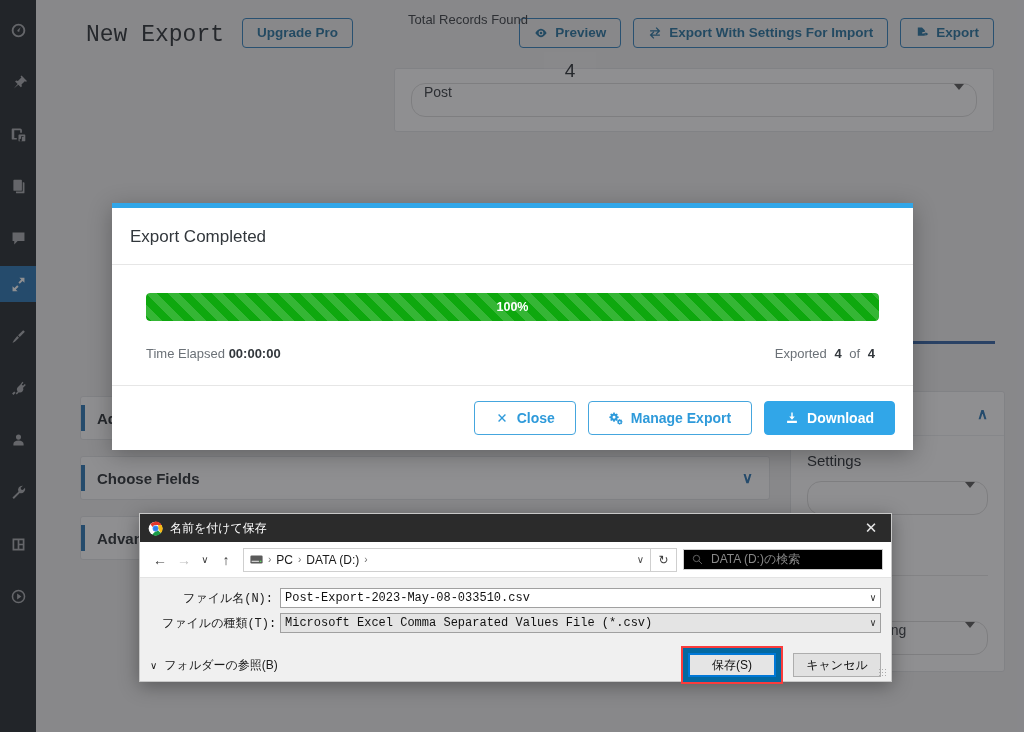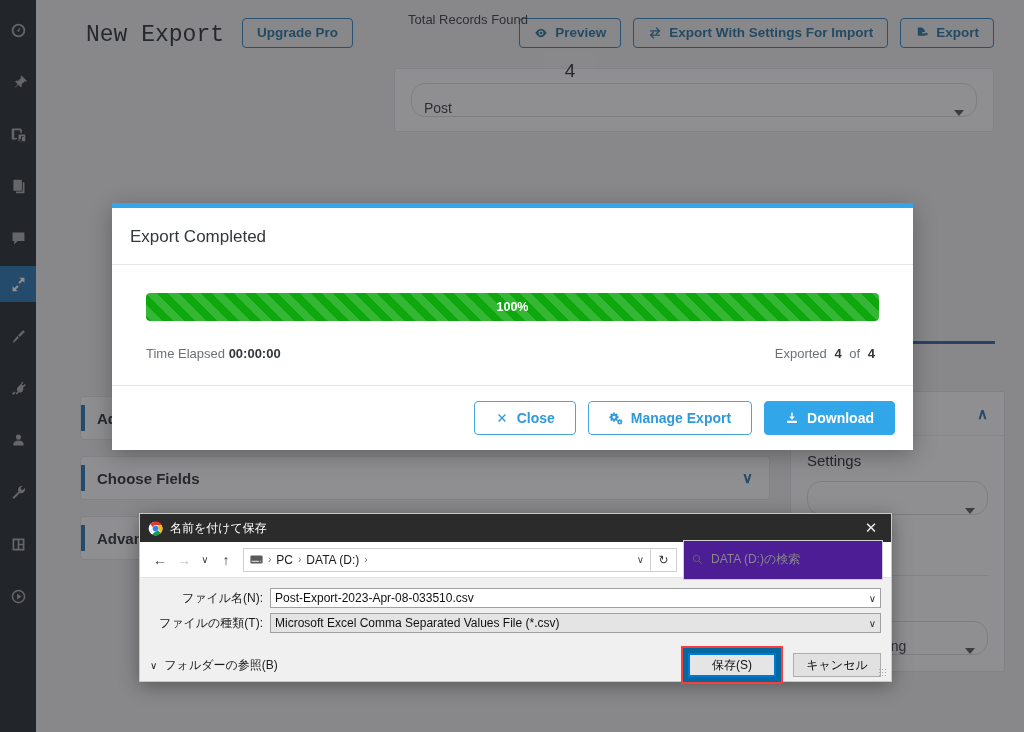--- a/index.html
+++ b/index.html
@@ -70,21 +70,21 @@
 
   .panel-wrap { display:flex; padding:0 30px 0 44px; gap:22px; }
   .panel-left { width:292px; }
   .panel-right { flex:1; }
   .card {
     background:#fff; border:1px solid #e2e4e7; border-radius:3px;
   }
   .card-body { padding:14px 16px; }
   .select-box {
     border:1px solid #dcdcdc; border-radius:14px; background:#fff;
-    height:34px; display:flex; align-items:flex-end; padding:0 12px;
+    height:34px; display:flex; align-items:flex-start; padding:0 12px;
     font-size:14px; color:#32373c; position:relative;
   }
   .select-box .caret {
     margin-left:auto; width:0; height:0;
     border-left:5px solid transparent; border-right:5px solid transparent;
     border-top:6px solid #555;
   }
 
   .step-divider {
     position:absolute; left:77px; right:29px; top:341px;
@@ -195,26 +195,26 @@
     font-size:12px; color:#1a1a1a; gap:5px;
   }
   .crumb-sep { color:#6d6d6d; font-size:10px; }
   .crumb-caret { margin-left:auto; color:#4a4a4a; font-size:10px; }
   .refresh-btn {
     width:26px; height:24px; border:1px solid #cfcfcf; border-left:none;
     display:flex; align-items:center; justify-content:center;
     font-size:12px; color:#3b3b3b; background:#fff;
   }
   .search-box {
-    width:200px; height:40px; border:1px solid #cfcfcf; background:#4c1d95;
+    width:200px; height:21px; border:1px solid #cfcfcf; background:#000000;
     display:flex; align-items:center; gap:8px; padding:0 8px; margin-left:6px;
     font-size:12px; color:#888;
   }
   .search-box svg { width:11px; height:11px; stroke:#666; fill:none; }
-  .win-form { padding:10px 10px 0 12px; }
+  .win-form { padding:10px 10px 0 22px;font-family:Liberation Mono, monospace; }
   .form-row { display:flex; align-items:center; margin-bottom:5px; }
   .form-label {
     width:118px; text-align:right; padding-right:7px;
     font-size:12px; color:#1a1a1a; white-space:nowrap;
   }
   .form-input {
     flex:1; height:20px; border:1px solid #a0a0a0; background:#fff;
     display:flex; align-items:center; padding:0 4px; font-size:12px; color:#111;
   }
   .form-input.grey { background:#e4e4e4; }
@@ -497,21 +497,21 @@
           <line x1="10" y1="10" x2="14.5" y2="14.5" stroke-width="1.4" stroke="#666"></line>
         </svg>
       <span>DATA (D:)の検索</span>
     </div>
   </div>
 
   <div class="win-form">
     <div class="form-row">
       <div class="form-label">ファイル名(N):</div>
       <div class="form-input">
-        <span>Post-Export-2023-Apr-08-033510.csv</span>
+        <span>Post-Export-2023-May-08-033510.csv</span>
         <span class="form-caret">∨</span>
       </div>
     </div>
     <div class="form-row">
       <div class="form-label">ファイルの種類(T):</div>
       <div class="form-input grey">
         <span>Microsoft Excel Comma Separated Values File (*.csv)</span>
         <span class="form-caret">∨</span>
       </div>
     </div>

